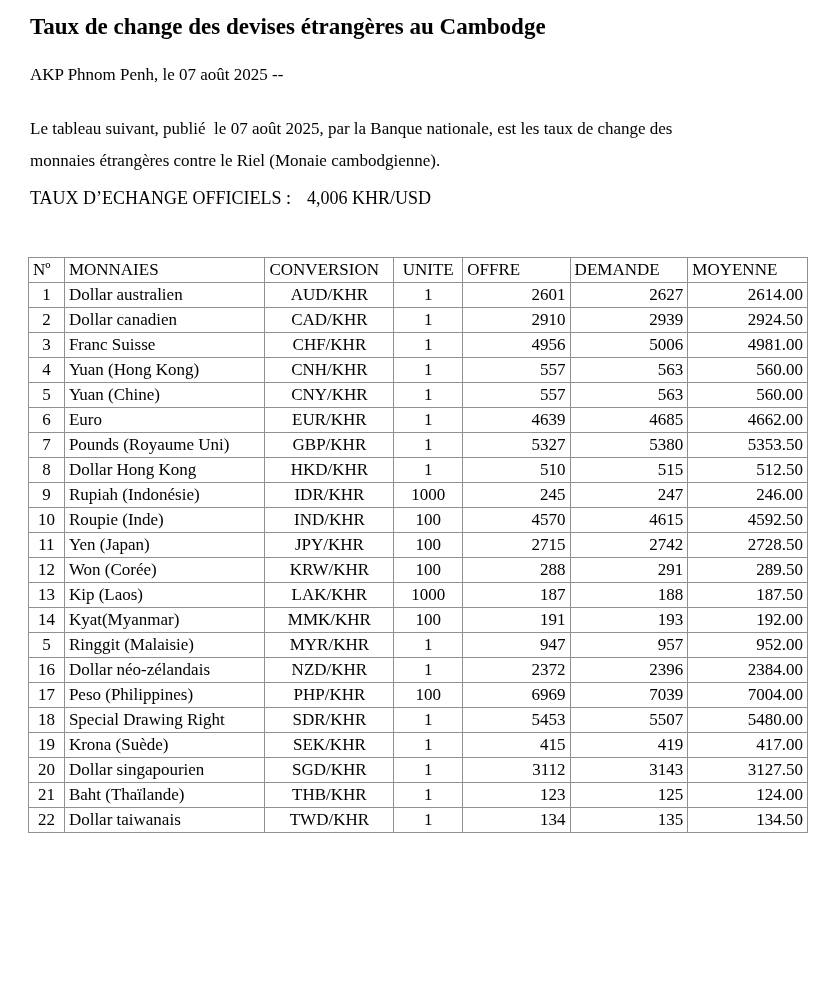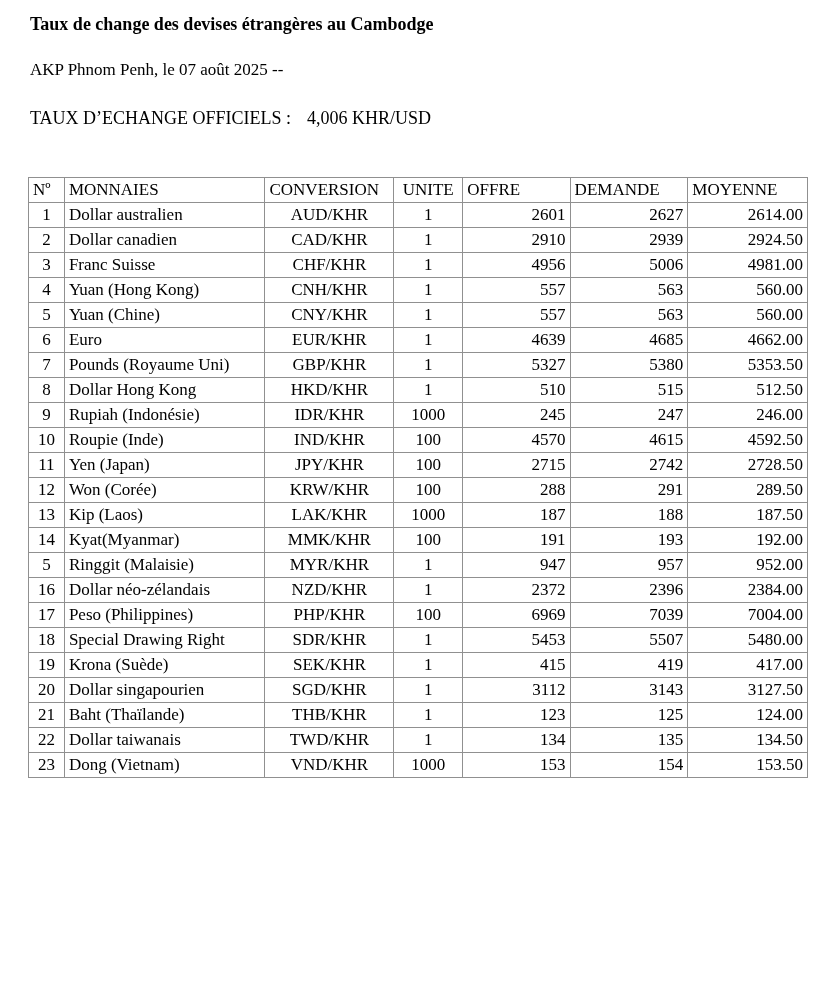--- a/index.html
+++ b/index.html
@@ -13,21 +13,21 @@
     font-family: "Liberation Serif", "DejaVu Serif", serif;
     color: #000000;
     overflow: hidden;
   }
   .page {
     box-sizing: border-box;
     width: 816px;
     padding: 14px 8px 0 30px;
   }
   .doc-title {
-    font-size: 18px;
+    font-size: 23px;
     font-weight: bold;
     margin: 0 0 24px 0;
     line-height: 1.15;
   }
   .dateline {
     font-size: 17px;
     margin: 0 0 26px 0;
     line-height: 1.3;
   }
   .intro {
@@ -78,20 +78,24 @@
 </style>
 </head>
 <body>
 
 <div class="page">
 
   <h1 class="doc-title">Taux de change des devises étrangères au Cambodge</h1>
 
   <p class="dateline">AKP Phnom Penh, le 07 août 2025 --</p>
 
+  <p class="intro">
+    <span class="line">Le tableau suivant, publié  le 07 août 2025, par la Banque nationale, est les taux de change des</span>
+    <span class="line">monnaies étrangères contre le Riel (Monaie cambodgienne).</span>
+  </p>
 
   <p class="rate-line"><span>TAUX D’ECHANGE OFFICIELS :</span><span class="rate-value">4,006 KHR/USD</span></p>
 
   <table class="fx">
     <colgroup>
         <col style="width: 36px;">
         <col style="width: 201px;">
         <col style="width: 129px;">
         <col style="width: 69px;">
         <col style="width: 108px;">
@@ -301,25 +305,16 @@
         </tr>
         <tr>
           <td class="c0">22</td>
           <td class="c1">Dollar taiwanais</td>
           <td class="c2">TWD/KHR</td>
           <td class="c3">1</td>
           <td class="c4">134</td>
           <td class="c5">135</td>
           <td class="c6">134.50</td>
         </tr>
-        <tr>
-          <td class="c0">23</td>
-          <td class="c1">Dong (Vietnam)</td>
-          <td class="c2">VND/KHR</td>
-          <td class="c3">1000</td>
-          <td class="c4">153</td>
-          <td class="c5">154</td>
-          <td class="c6">153.50</td>
-        </tr>
       </tbody>
   </table>
 
 </div>
 
 </body></html>

